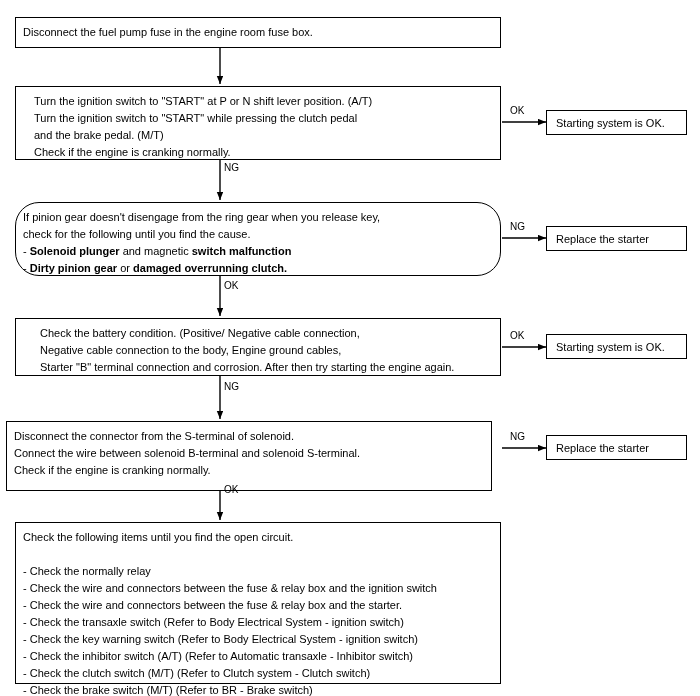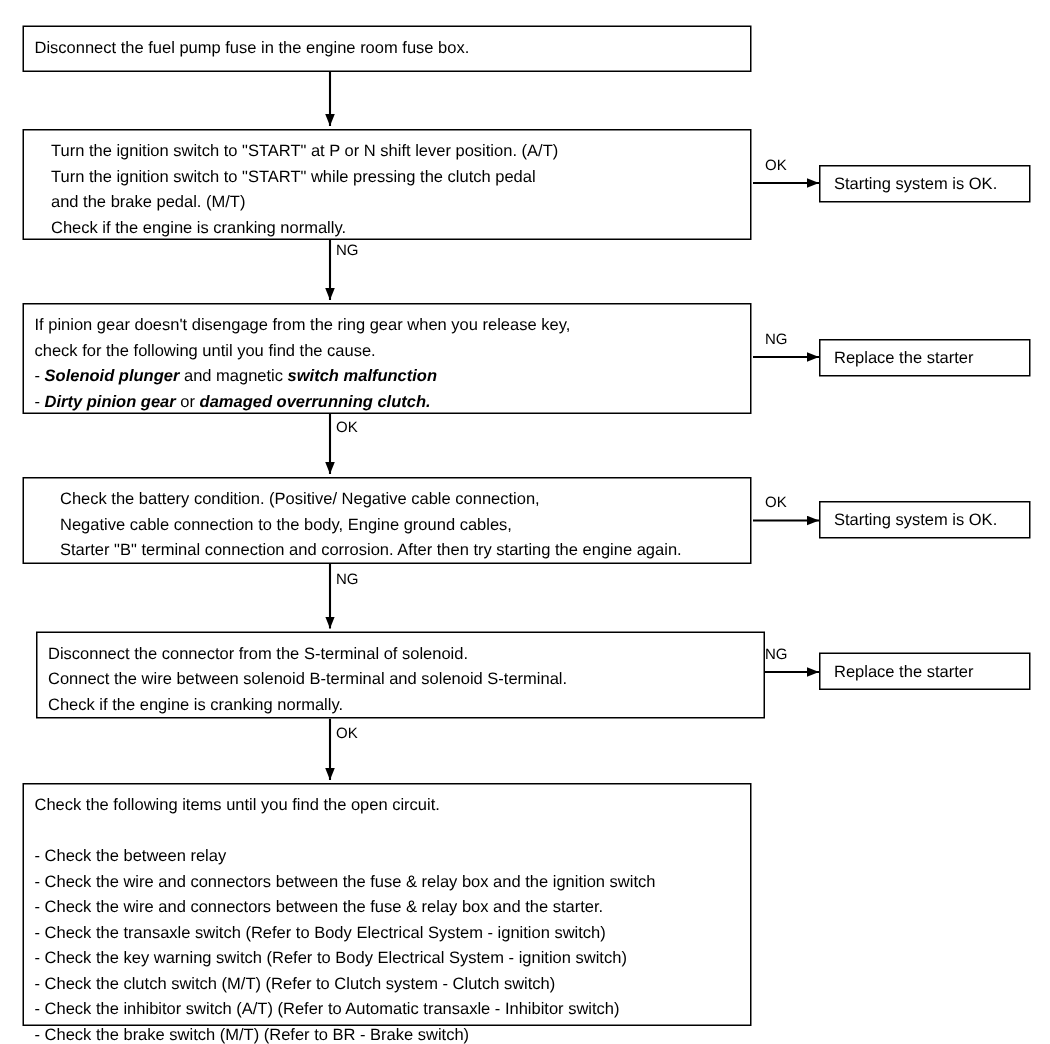--- a/index.html
+++ b/index.html
@@ -28,21 +28,21 @@
     border: 1px solid #000000;
     background: #ffffff;
     padding: 6px 0 0 7px;
   }
   .box .line {
     font-size: 11px;
     line-height: 17px;
     white-space: pre;
     letter-spacing: 0px;
   }
-  .box .line b { font-weight: bold; font-style: italic; }
+  .box .line b { font-weight: bold; }
   .box.result {
     display: flex;
     align-items: center;
     padding: 0 12px 0 9px;
   }
   .box.result .line { line-height: normal; }
   .edge-label {
     position: absolute;
     font-size: 10px;
     line-height: 12px;
@@ -87,49 +87,49 @@
     <div class="line">Disconnect the fuel pump fuse in the engine room fuse box.</div>
   </div>
 
   <div class="box" style="left:15px; top:86px; width:486px; height:74px;padding-left:18px;">
     <div class="line">Turn the ignition switch to "START" at P or N shift lever position. (A/T)</div>
     <div class="line">Turn the ignition switch to "START" while pressing the clutch pedal</div>
     <div class="line">and the brake pedal. (M/T)</div>
     <div class="line">Check if the engine is cranking normally.</div>
   </div>
 
-  <div class="box" style="left:15px; top:202px; width:486px; height:74px;">
+  <div class="box" style="left:15px; top:202px; width:486px; height:74px;border-radius:24px;">
     <div class="line">If pinion gear doesn't disengage from the ring gear when you release key,</div>
     <div class="line">check for the following until you find the cause.</div>
     <div class="line"><span>- </span><b>Solenoid plunger</b><span> and magnetic </span><b>switch malfunction</b></div>
     <div class="line"><span>- </span><b>Dirty pinion gear</b><span> or </span><b>damaged overrunning clutch.</b></div>
   </div>
 
   <div class="box" style="left:15px; top:318px; width:486px; height:58px;padding-left:24px;">
     <div class="line">Check the battery condition. (Positive/ Negative cable connection,</div>
     <div class="line">Negative cable connection to the body, Engine ground cables,</div>
     <div class="line">Starter "B" terminal connection and corrosion. After then try starting the engine again.</div>
   </div>
 
-  <div class="box" style="left:24px; top:421px; width:486px; height:58px;">
+  <div class="box" style="left:6px; top:421px; width:486px; height:70px;">
     <div class="line">Disconnect the connector from the S-terminal of solenoid.</div>
     <div class="line">Connect the wire between solenoid B-terminal and solenoid S-terminal.</div>
     <div class="line">Check if the engine is cranking normally.</div>
   </div>
 
   <div class="box" style="left:15px; top:522px; width:486px; height:162px;">
     <div class="line">Check the following items until you find the open circuit.</div>
     <span class="spacer"></span>
-    <div class="line">- Check the between relay</div>
+    <div class="line">- Check the normally relay</div>
     <div class="line">- Check the wire and connectors between the fuse &amp; relay box and the ignition switch</div>
     <div class="line">- Check the wire and connectors between the fuse &amp; relay box and the starter.</div>
     <div class="line">- Check the transaxle switch (Refer to Body Electrical System - ignition switch)</div>
     <div class="line">- Check the key warning switch (Refer to Body Electrical System - ignition switch)</div>
+    <div class="line">- Check the inhibitor switch (A/T) (Refer to Automatic transaxle - Inhibitor switch)</div>
     <div class="line">- Check the clutch switch (M/T) (Refer to Clutch system - Clutch switch)</div>
-    <div class="line">- Check the inhibitor switch (A/T) (Refer to Automatic transaxle - Inhibitor switch)</div>
     <div class="line">- Check the brake switch (M/T) (Refer to BR - Brake switch)</div>
   </div>
 
   <div class="box result" style="left:546px; top:110px; width:141px; height:25px;">
     <div class="line">Starting system is OK.</div>
   </div>
 
   <div class="box result" style="left:546px; top:226px; width:141px; height:25px;">
     <div class="line">Replace the starter</div>
   </div>

